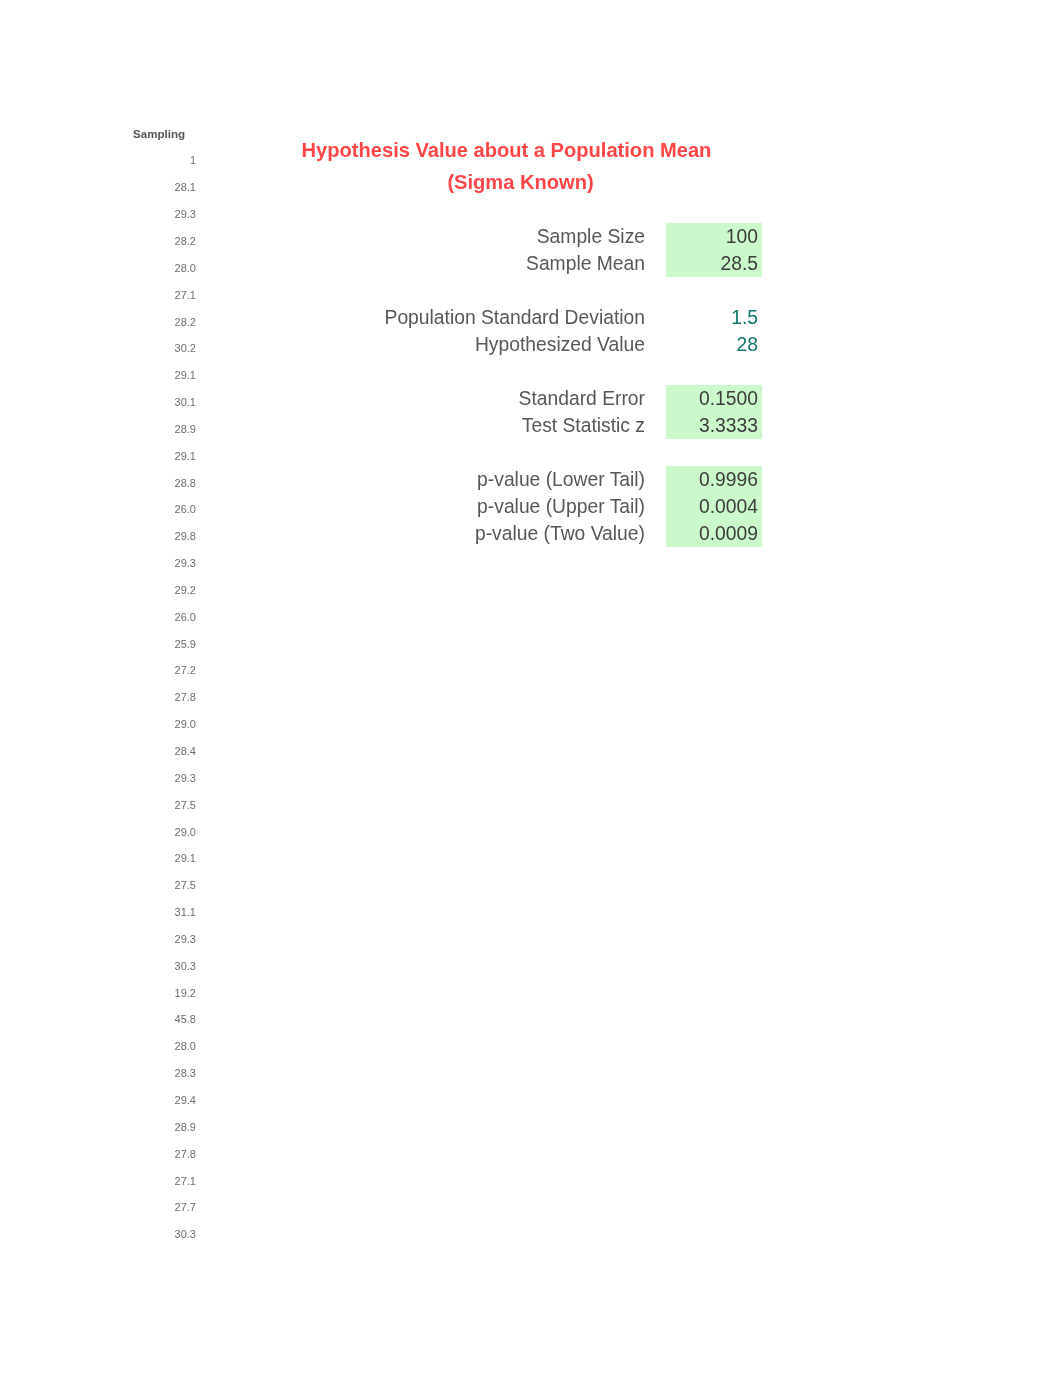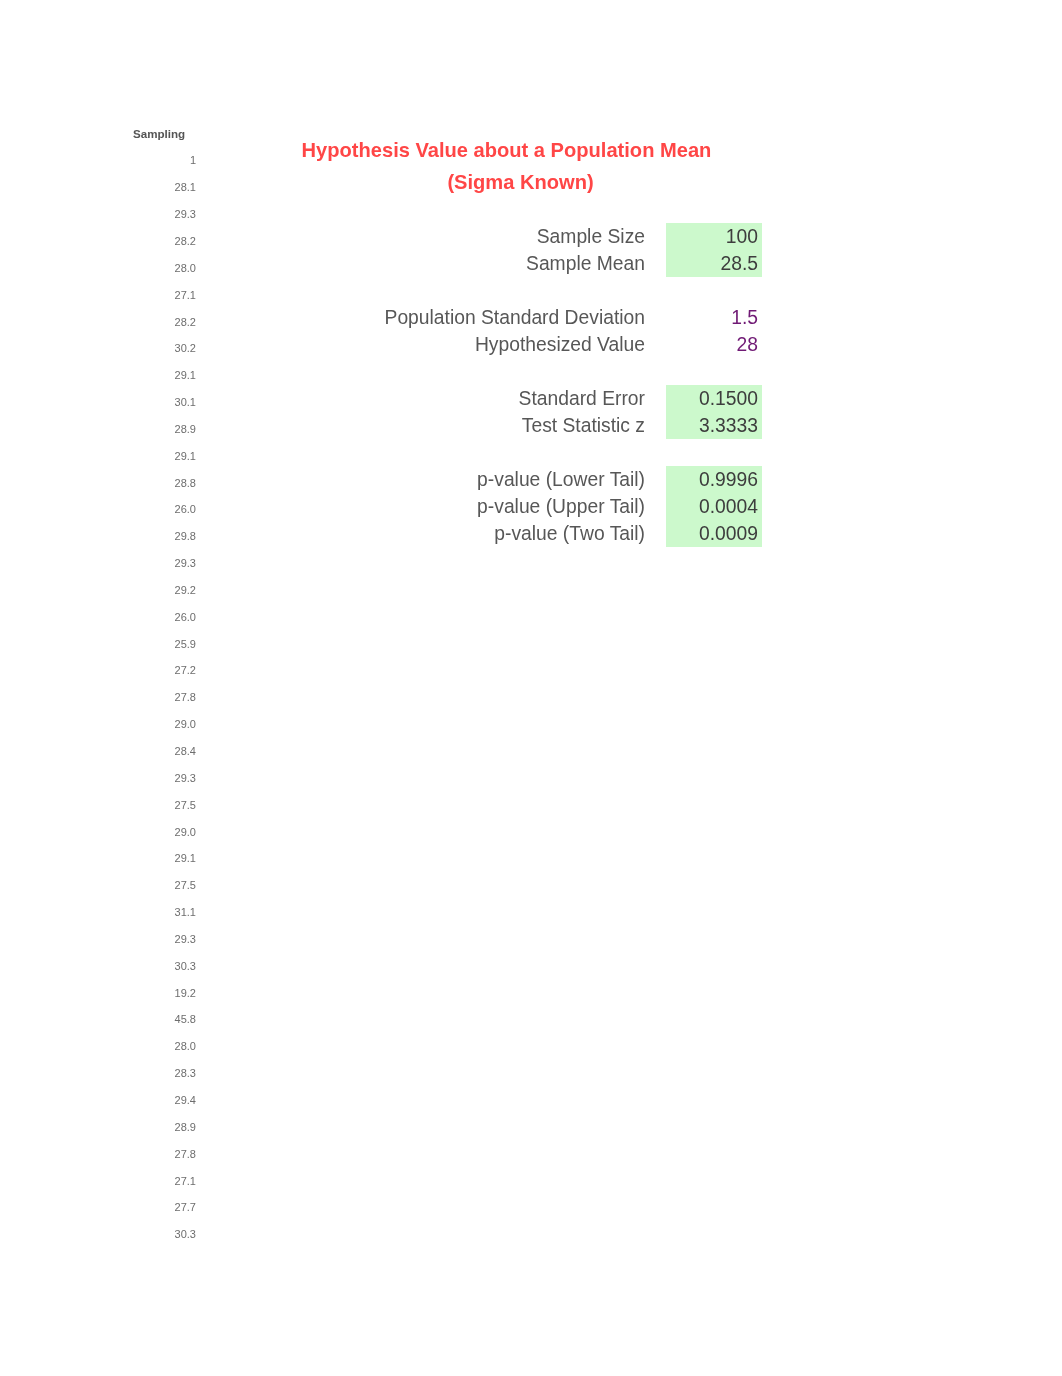--- a/index.html
+++ b/index.html
@@ -14,21 +14,21 @@
   
   .title{position:absolute;left:256px;top:138px;width:501px;text-align:center;color:#ff4646;font-weight:bold;font-size:20.1px;line-height:24px;}
   .title2{position:absolute;left:270px;top:170px;width:501px;text-align:center;color:#ff4646;font-weight:bold;font-size:20.1px;line-height:24px;}
 
   
   .panel{position:absolute;left:180px;top:223px;width:582px;}
   .grp{margin:0;}
   .r{display:flex;height:27px;align-items:center;}
   .r .lab{flex:1;text-align:right;font-size:19.3px;color:#575757;padding-right:21px;white-space:nowrap;}
   .r .val{width:96px;height:27px;line-height:27px;text-align:right;font-size:19.3px;color:#3d3d3d;padding-right:4px;box-sizing:border-box;}
-  .r .val.plain{color:#701a75;}
+  .r .val.plain{color:#0f766e;}
   .r .val.g{background:#ccf9cc;}
   .spacer{height:27px;}
 </style>
 </head>
 <body>
 
 <div class="page">
 
   <div class="title">Hypothesis Value about a Population Mean</div>
   <div class="title2">(Sigma Known)</div>
@@ -115,19 +115,19 @@
       <div class="grp">
         <div class="r">
           <div class="lab">p-value (Lower Tail)</div>
           <div class="val g">0.9996</div>
         </div>
         <div class="r">
           <div class="lab">p-value (Upper Tail)</div>
           <div class="val g">0.0004</div>
         </div>
         <div class="r">
-          <div class="lab">p-value (Two Tail)</div>
+          <div class="lab">p-value (Two Value)</div>
           <div class="val g">0.0009</div>
         </div>
       </div>
     </div>
 
 </div>
 
 </body></html>

